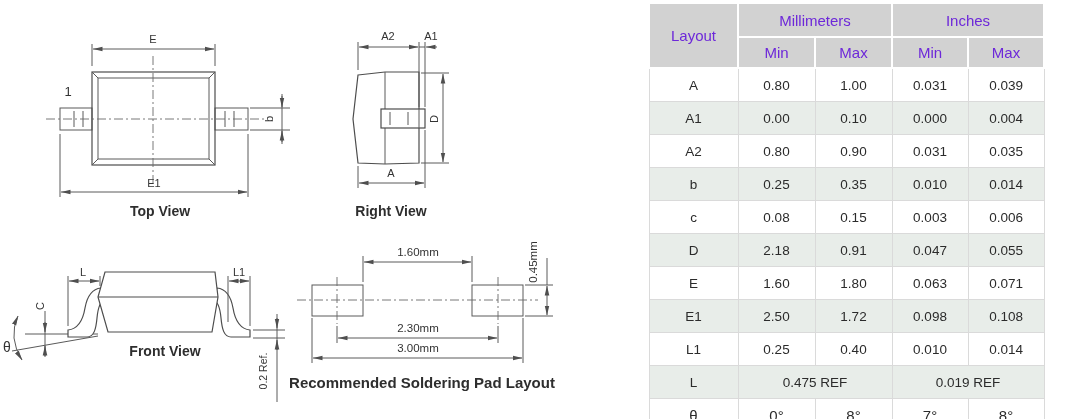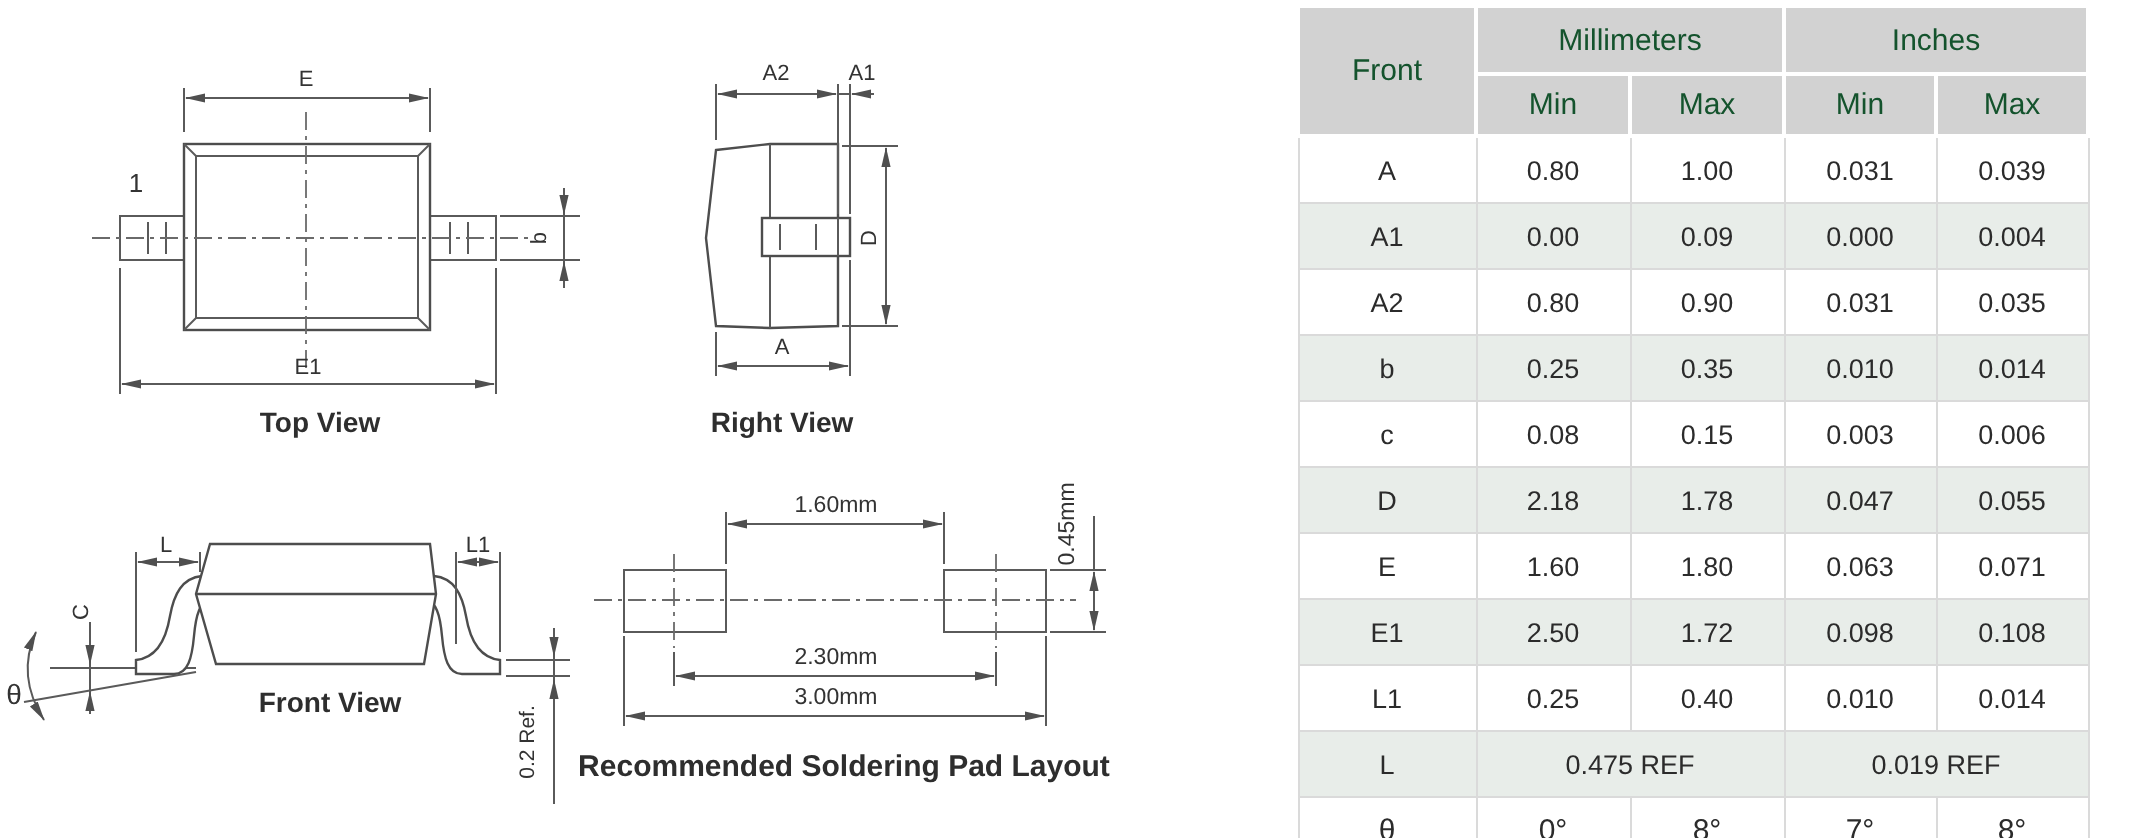--- a/index.html
+++ b/index.html
@@ -19,21 +19,21 @@
   .thin{stroke:#5a5a5a;stroke-width:1;fill:none;}
   .dim{stroke:#5a5a5a;stroke-width:1;fill:none;}
   .dima{stroke:#5a5a5a;stroke-width:1;fill:none;
         marker-start:url(#ah);marker-end:url(#ah);}
   .stub{stroke:#5a5a5a;stroke-width:1;fill:none;marker-end:url(#ah);}
   .cl{stroke:#6a6a6a;stroke-width:0.9;fill:none;stroke-dasharray:9 3 2 3;}
 
   .dimtable{position:absolute;left:648px;top:2px;width:395px;}
   table{border-collapse:collapse;table-layout:fixed;width:395px;color:#2b2b2b;}
   thead th{background:#d2d2d2;border:2px solid #ffffff;font-weight:normal;
-           font-size:15px;color:#14532d;}
+           font-size:15px;color:#6d28d9;}
   thead tr.r1 th{height:30px;}
   thead tr.r2 th{height:27px;text-align:center;}
   tbody td{border:1px solid #dadada;text-align:center;height:30px;
            font-size:13.5px;background:#ffffff;}
   tbody tr.tint td{background:#e8ede9;}
   tbody tr.deg td{font-size:15px;}
 </style>
 </head>
 <body>
 
@@ -187,21 +187,21 @@
     <table>
       <colgroup>
         <col style="width:89px">
           <col style="width:77px">
           <col style="width:77px">
         <col style="width:76px">
           <col style="width:76px">
       </colgroup>
       <thead>
         <tr class="r1">
-          <th rowspan="2">Front</th>
+          <th rowspan="2">Layout</th>
           <th colspan="2">Millimeters</th>
           <th colspan="2">Inches</th>
         </tr>
         <tr class="r2">
           <th>Min</th>
           <th>Max</th>
           <th>Min</th>
           <th>Max</th>
         </tr>
       </thead>
@@ -209,21 +209,21 @@
         <tr>
           <td>A</td>
           <td>0.80</td>
           <td>1.00</td>
           <td>0.031</td>
           <td>0.039</td>
         </tr>
         <tr class="tint">
           <td>A1</td>
           <td>0.00</td>
-          <td>0.09</td>
+          <td>0.10</td>
           <td>0.000</td>
           <td>0.004</td>
         </tr>
         <tr>
           <td>A2</td>
           <td>0.80</td>
           <td>0.90</td>
           <td>0.031</td>
           <td>0.035</td>
         </tr>
@@ -237,21 +237,21 @@
         <tr>
           <td>c</td>
           <td>0.08</td>
           <td>0.15</td>
           <td>0.003</td>
           <td>0.006</td>
         </tr>
         <tr class="tint">
           <td>D</td>
           <td>2.18</td>
-          <td>1.78</td>
+          <td>0.91</td>
           <td>0.047</td>
           <td>0.055</td>
         </tr>
         <tr>
           <td>E</td>
           <td>1.60</td>
           <td>1.80</td>
           <td>0.063</td>
           <td>0.071</td>
         </tr>

